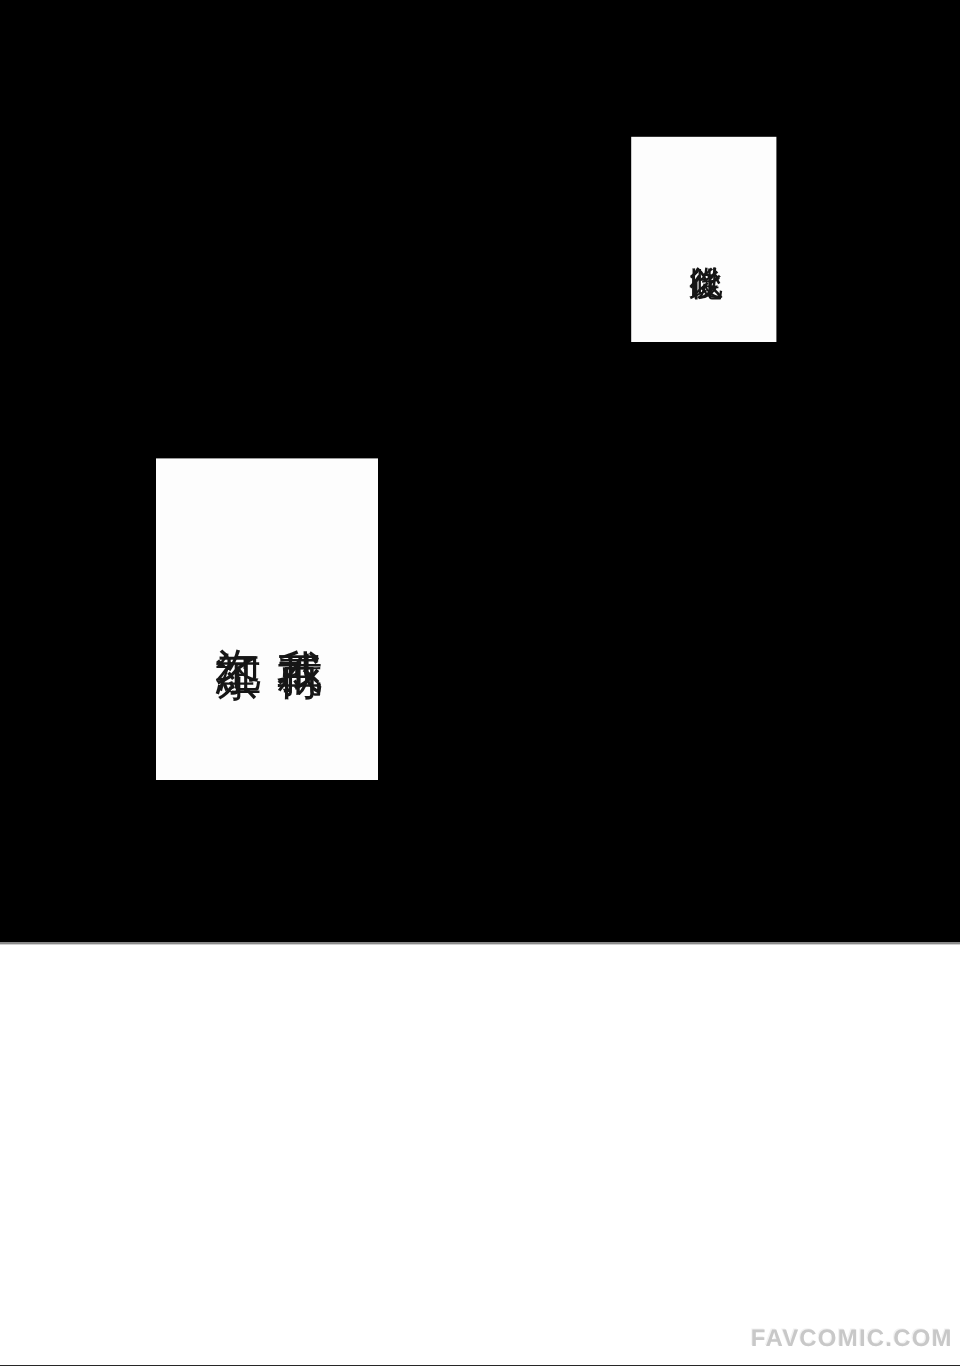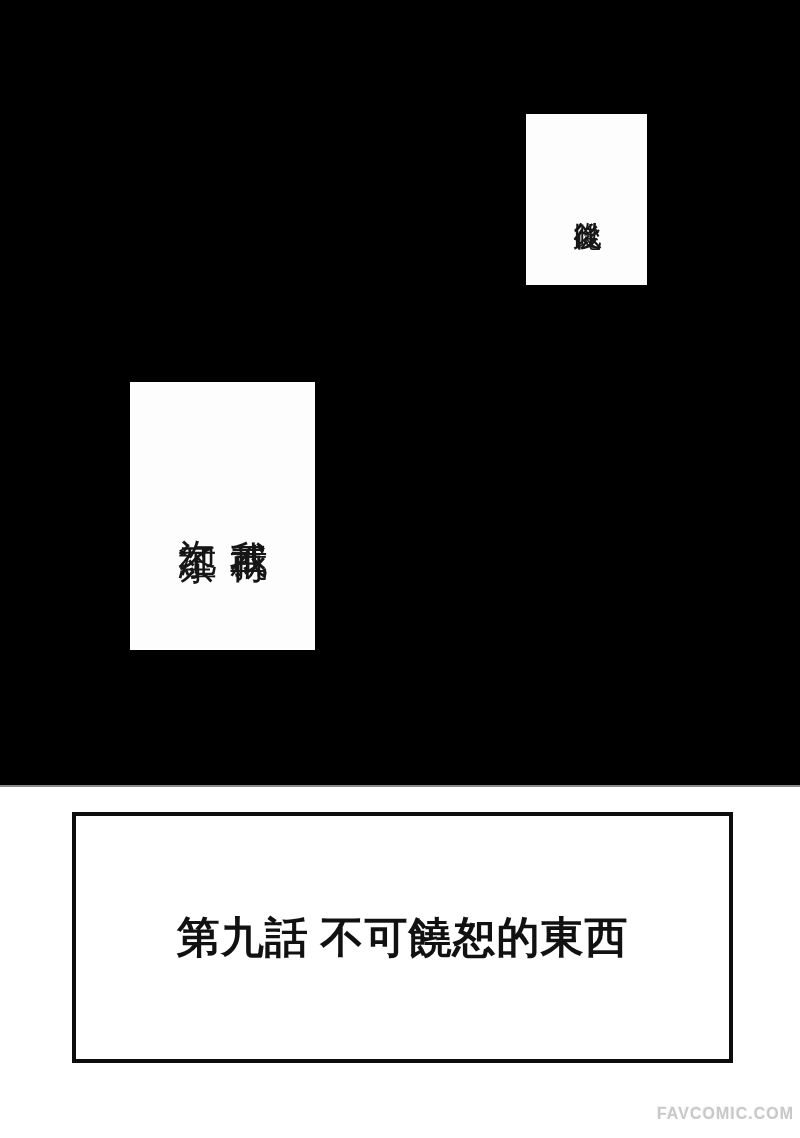--- a/index.html
+++ b/index.html
@@ -88,21 +88,21 @@
     white-space: nowrap;
   }
 
   
   .watermark {
     position: absolute;
     right: 6px;
     top: 318px;
     font-family: "Liberation Sans", "DejaVu Sans", sans-serif;
     font-weight: bold;
-    font-size: 16px;
+    font-size: 20px;
     letter-spacing: 1px;
     color: #c8c8c8;
     text-shadow: 1px 1px 0 #ffffff, -1px -1px 0 #f2f2f2;
     user-select: none;
   }
 </style>
 </head>
 <body>
 
 <div class="page">
@@ -112,19 +112,16 @@
   </div>
 
   <div class="speech-bubble bubble-left">
     <div class="vtext vtext-large">
       <span class="vline">我就不再</span>
       <span class="vline">泡紅茶了</span>
     </div>
   </div>
 
   <div class="bottom-section">
-    <div class="title-box">
-      <div class="chapter-title">第九話 不可饒恕的東西</div>
-    </div>
     <div class="watermark">FAVCOMIC.COM</div>
   </div>
 
 </div>
 
 </body></html>

